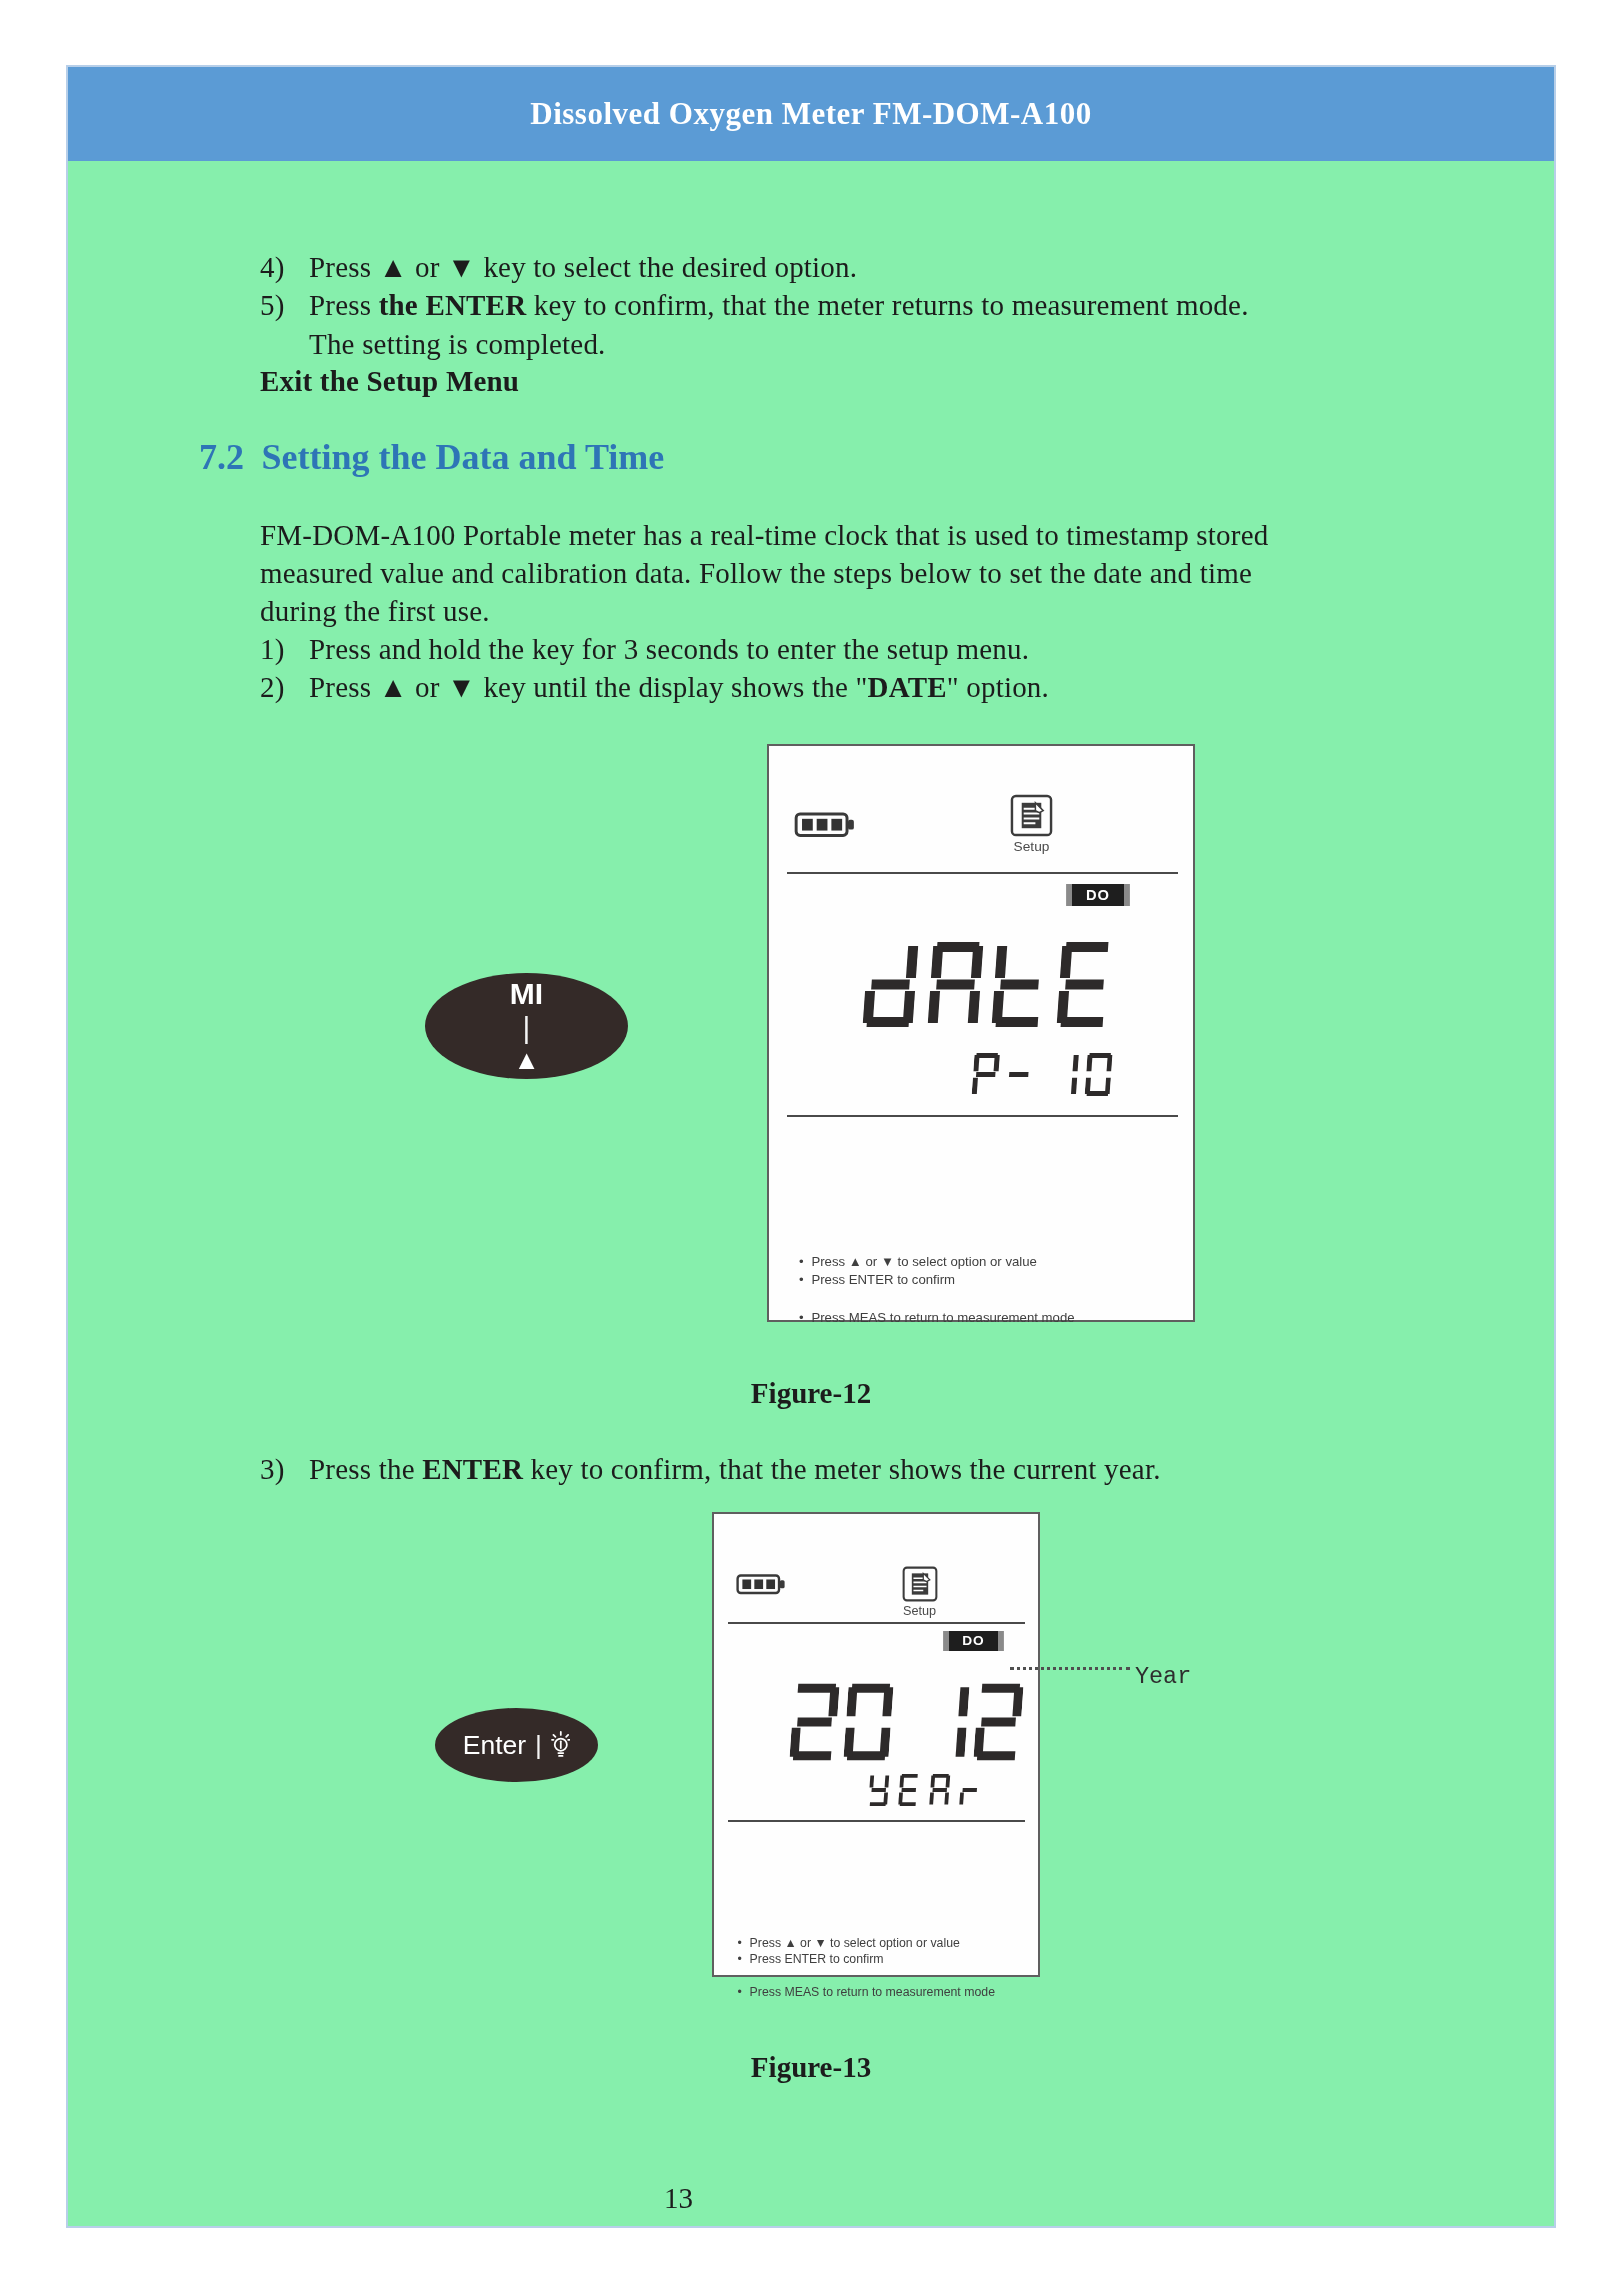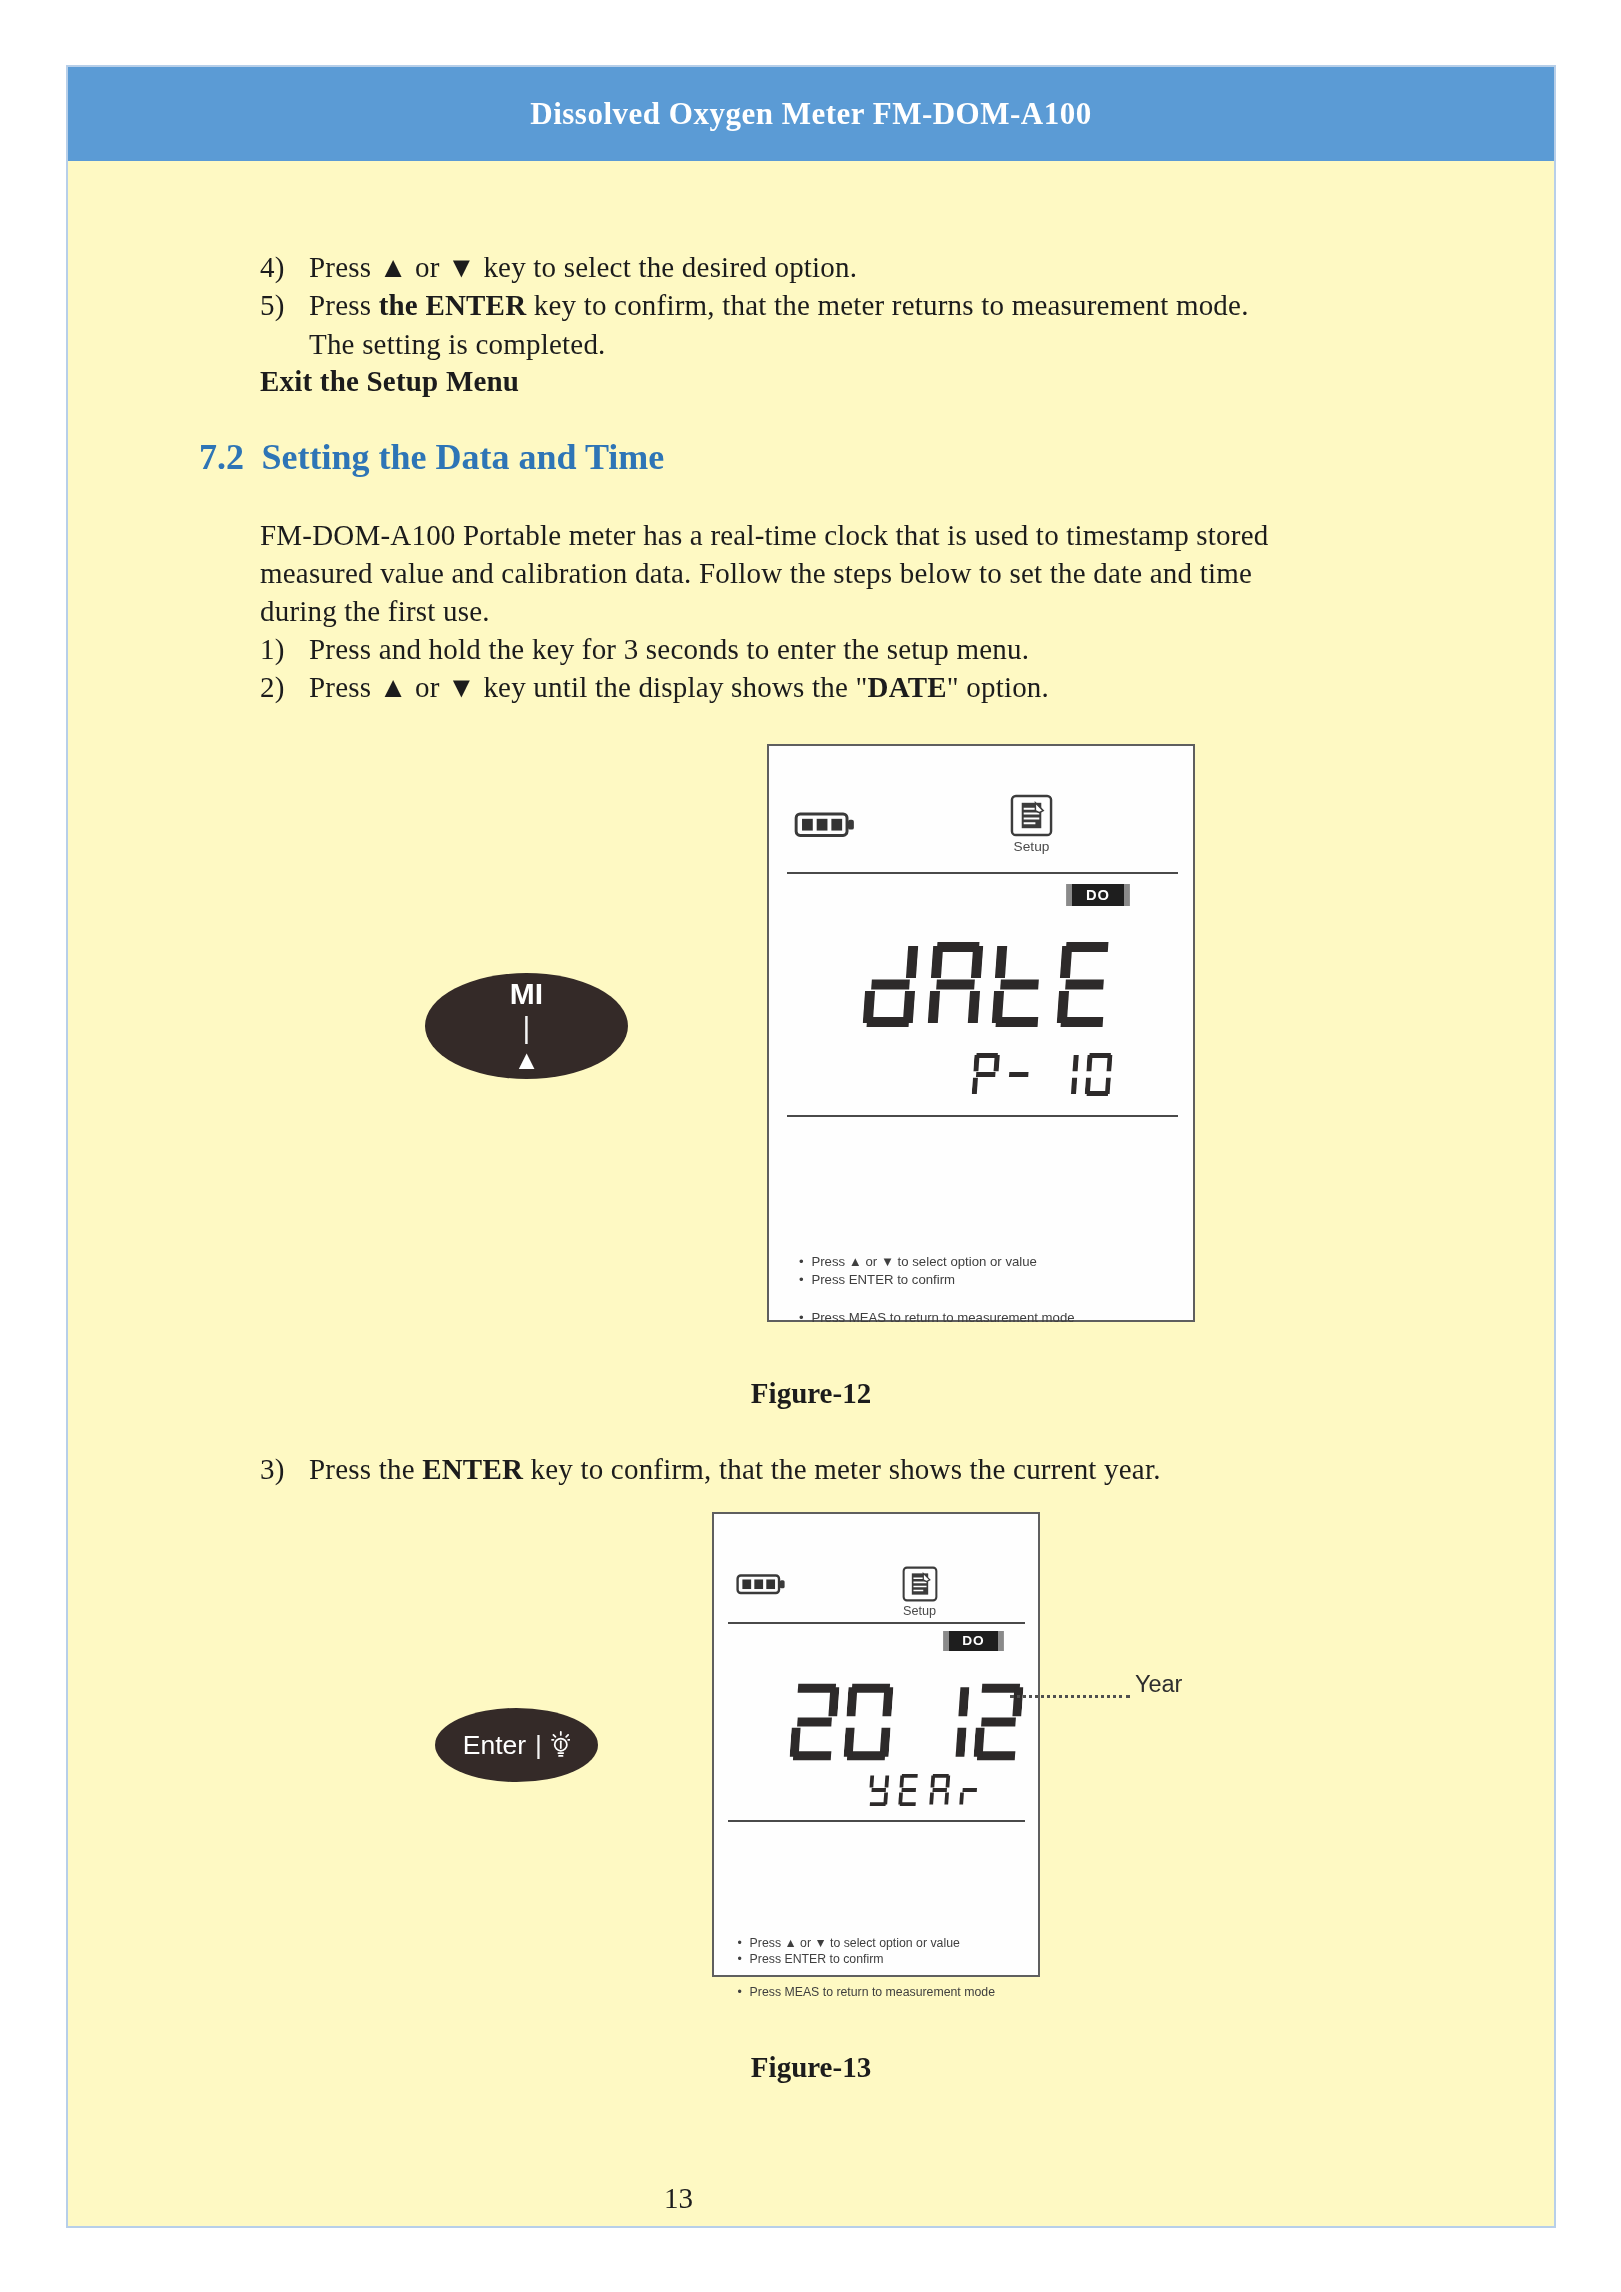--- a/index.html
+++ b/index.html
@@ -1,19 +1,19 @@
 <!DOCTYPE html>
 <html><head>
 <meta charset="utf-8">
 <style>
   html,body{margin:0;padding:0;background:#ffffff;}
   .page{position:relative;width:1621px;height:2293px;background:#ffffff;overflow:hidden;
         font-family:"Liberation Serif",serif;color:#1c1c1c;}
   .frame{position:absolute;left:66px;top:65px;width:1486px;height:2159px;
-         border:2px solid #b7cfe9;background:#fef9c3;}
+         border:2px solid #b7cfe9;background:#86efac;}
   .hdr{position:absolute;left:0;top:0;width:100%;height:94px;background:#5b9bd5;
        display:flex;align-items:center;justify-content:center;}
   .hdr span{color:#ffffff;font-size:31px;font-weight:bold;letter-spacing:0.5px;}
   .tline{position:absolute;font-size:29px;line-height:37px;white-space:nowrap;letter-spacing:0.2px;}
   .num{display:inline-block;width:49px;}
   .b{font-weight:bold;}
   .sec{position:absolute;left:131px;top:369px;font-size:36px;font-weight:bold;color:#2e75b6;white-space:nowrap;}
   .sec .sn{margin-right:17.6px;}
   .cap{position:absolute;left:596px;width:294px;text-align:center;font-size:29px;font-weight:bold;white-space:nowrap;}
   .pgnum{position:absolute;left:596px;top:2115px;width:294px;text-align:left;font-size:29px;}
@@ -27,21 +27,21 @@
   .lcd .inner{position:absolute;inset:0;margin-top:32px;}
   .hr{position:absolute;border-top:2px solid #4a4a4a;}
   .badge{position:absolute;background:#1e1e1e;color:#fff;font-family:"Liberation Sans",sans-serif;
          font-weight:bold;display:flex;align-items:center;justify-content:center;letter-spacing:1px;
          box-shadow:-5.9px 0 0 #8a8a8a, 5.9px 0 0 #8a8a8a;}
   .setupblk{position:absolute;text-align:center;font-family:"Liberation Sans",sans-serif;color:#4a4a4a;}
   .setupblk .lbl{display:block;margin-top:2px;}
   .hint{position:absolute;font-family:"Liberation Sans",sans-serif;color:#3f3f3f;white-space:nowrap;}
   .hint .blt{margin-right:7.8px;}
   .seg{position:absolute;white-space:nowrap;transform:skewX(-4deg);}
-  .annot{position:absolute;display:flex;align-items:flex-end;font-family:Liberation Sans, sans-serif;color:#2e2e2e;}
+  .annot{position:absolute;display:flex;align-items:flex-start;font-family:Liberation Mono, monospace;color:#2e2e2e;}
   .annot .dots{display:inline-block;width:120px;height:0;border-top:3.9px dotted #4f4f4f;margin-right:4.9px;margin-top:3.9px;}
   .annot .ylbl{font-size:23.5px;}
   svg{display:inline-block;vertical-align:top;}
 </style>
 </head>
 <body>
 
 <div class="page">
   <div class="frame">
 

